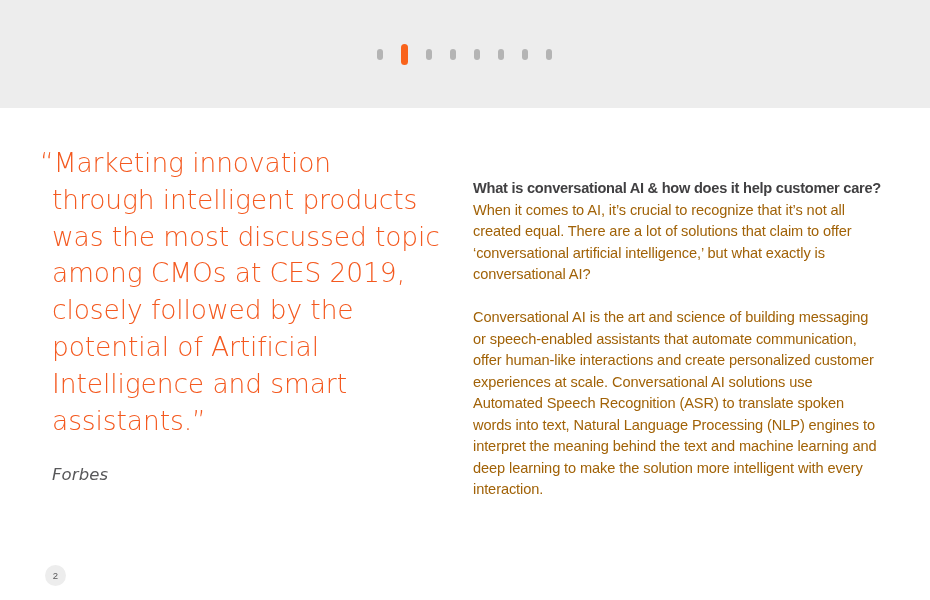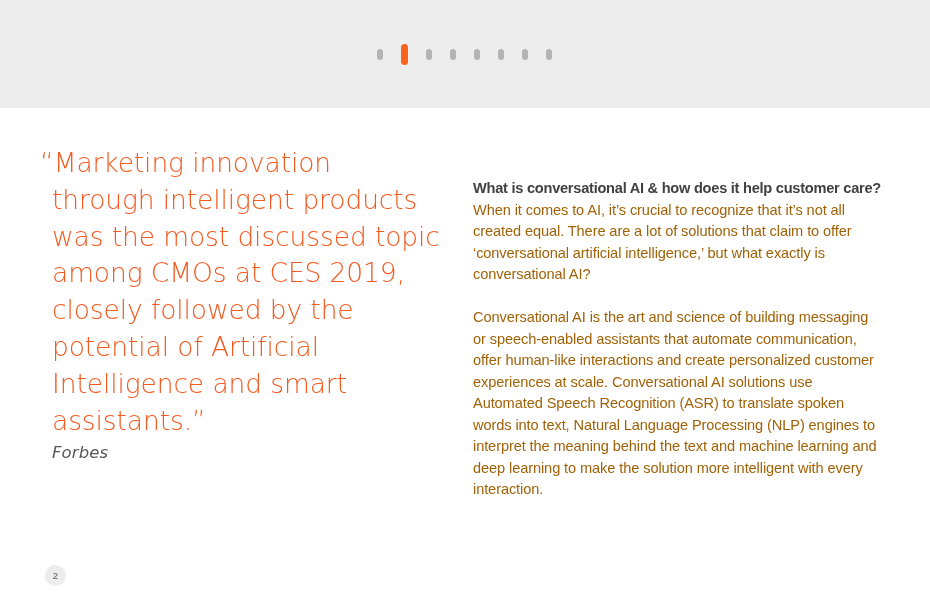--- a/index.html
+++ b/index.html
@@ -88,21 +88,21 @@
     font-size: 26.5px;
     font-weight: 300;
     line-height: 36.8px;
     letter-spacing: -0.1px;
     text-indent: -12px;
     padding-left: 12px;
     white-space: pre-wrap;
   }
 
   .quote-attrib {
-    margin-top: 4px;
+    margin-top: 26px;
     padding-left: 12px;
     color: #58585a;
     font-family: "DejaVu Sans", sans-serif;
     font-size: 16.5px;
     font-weight: 300;
     font-style: italic;
     letter-spacing: 0.1px;
   }
 
   

